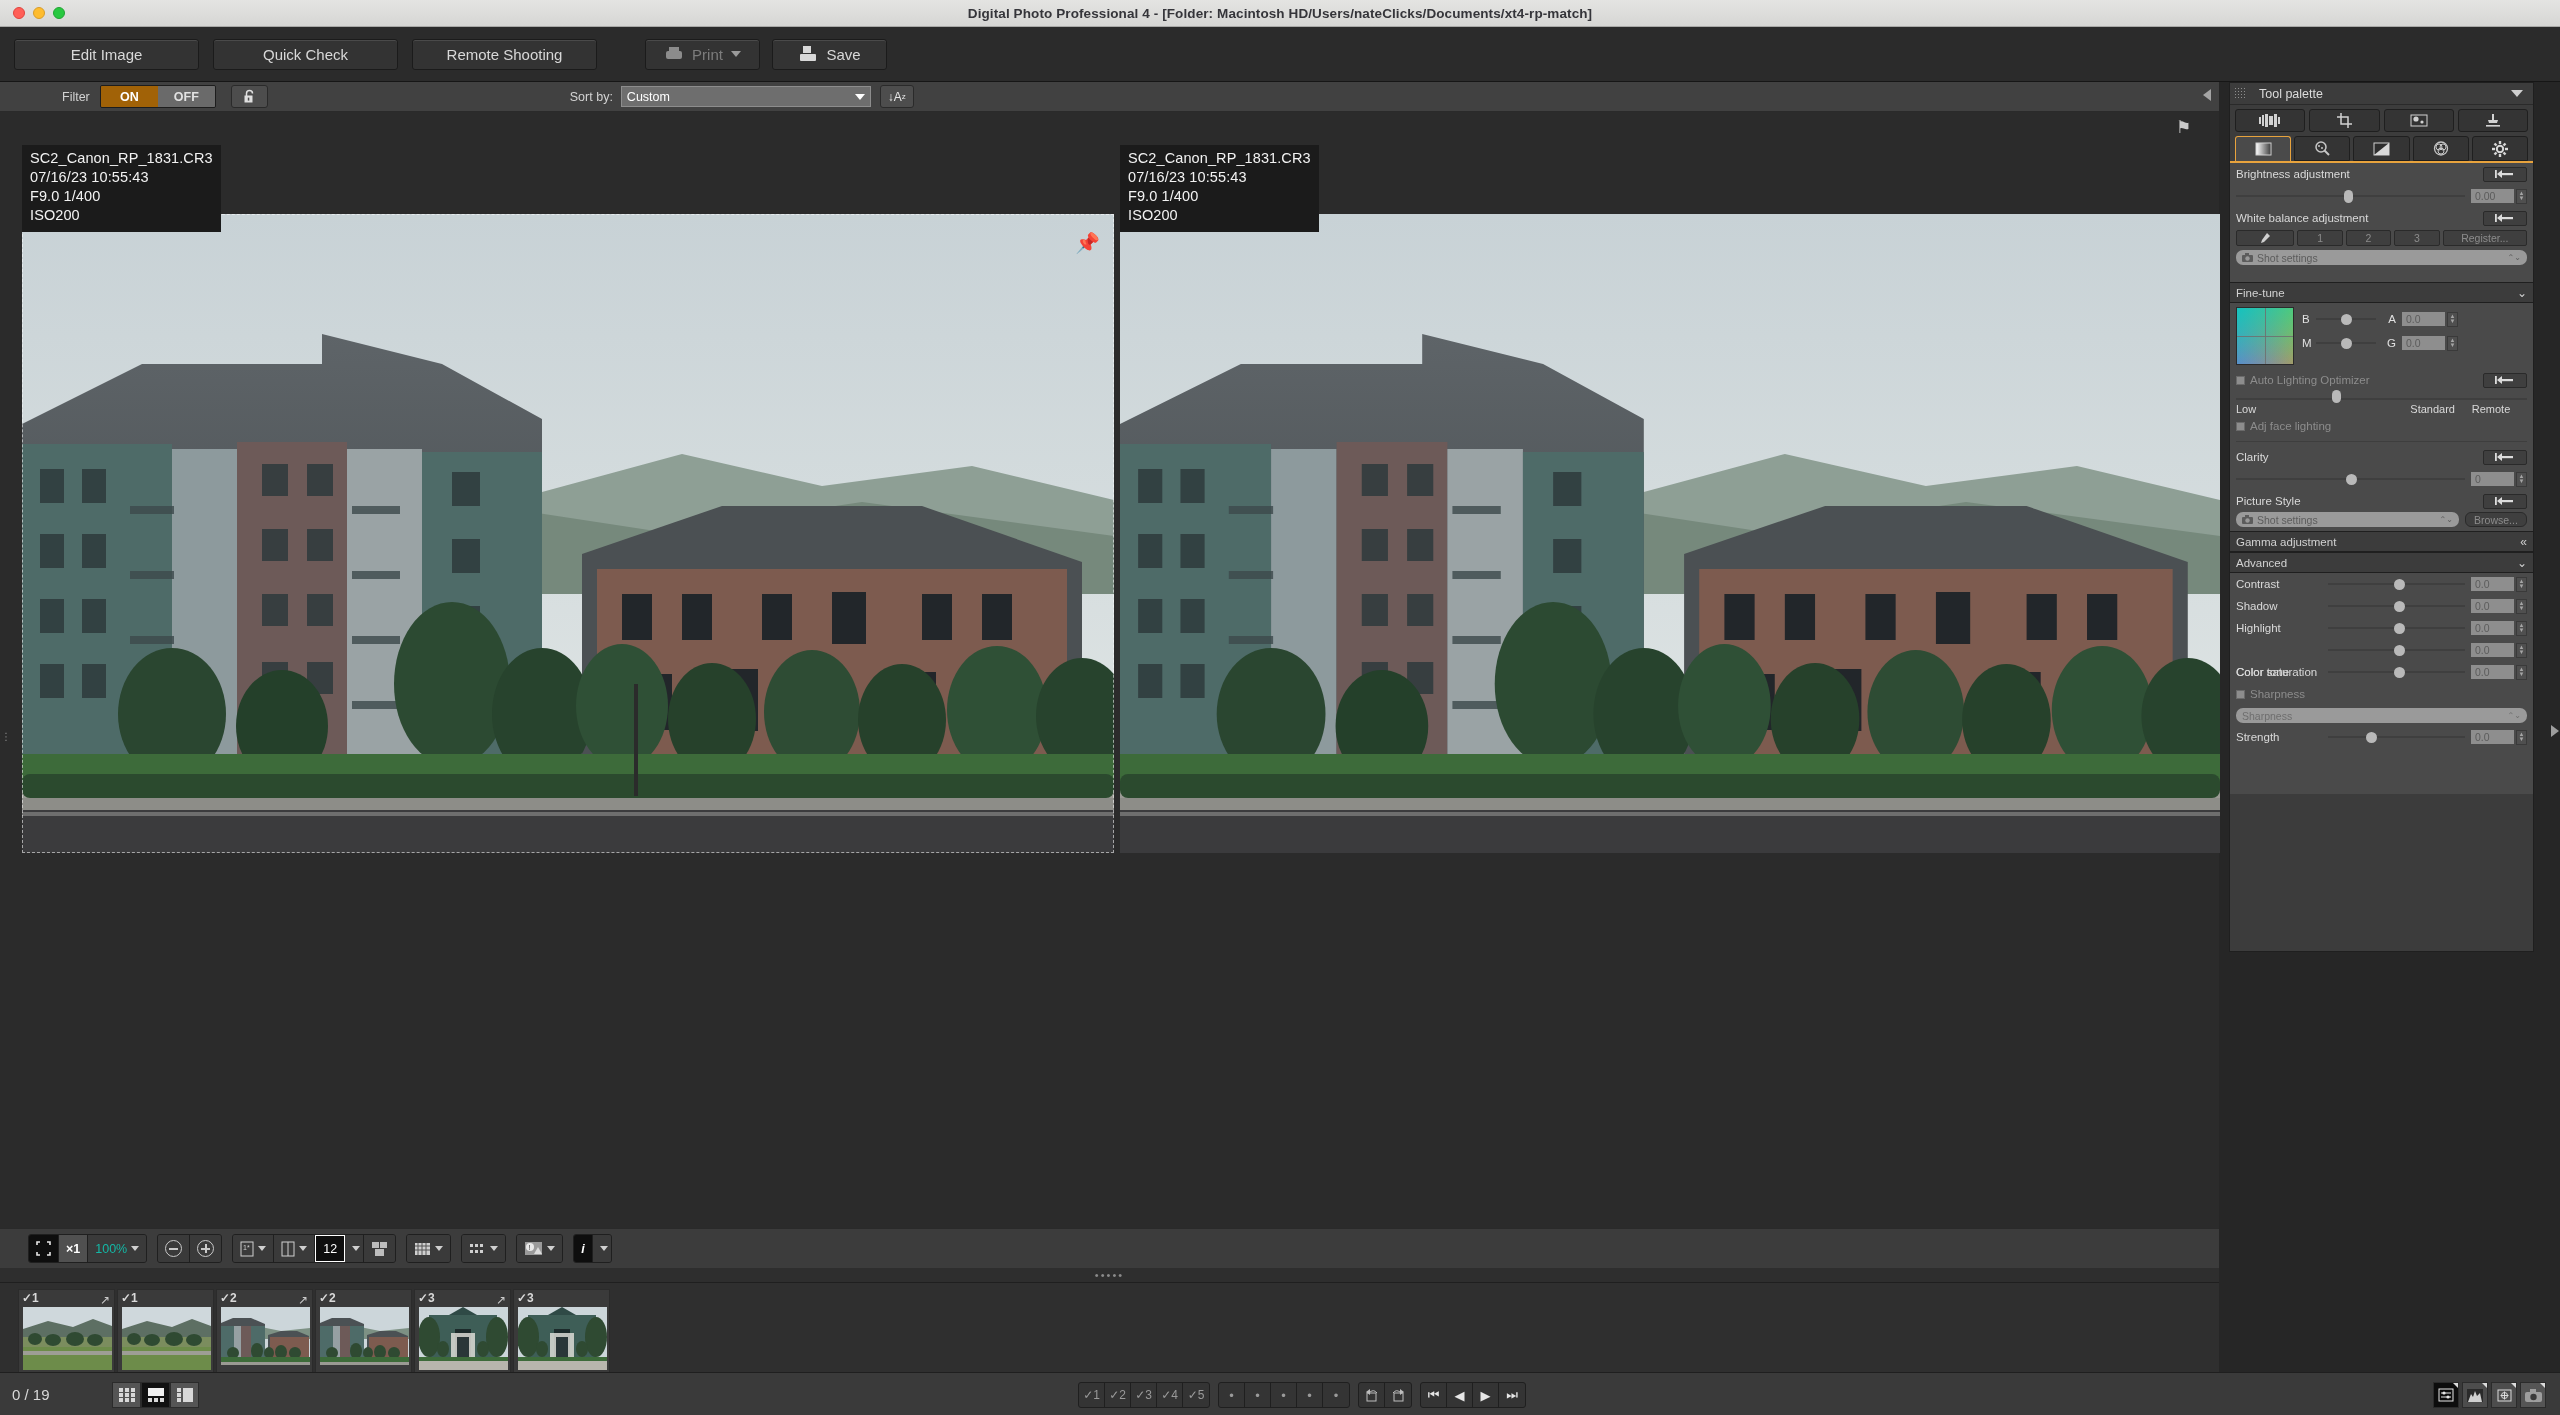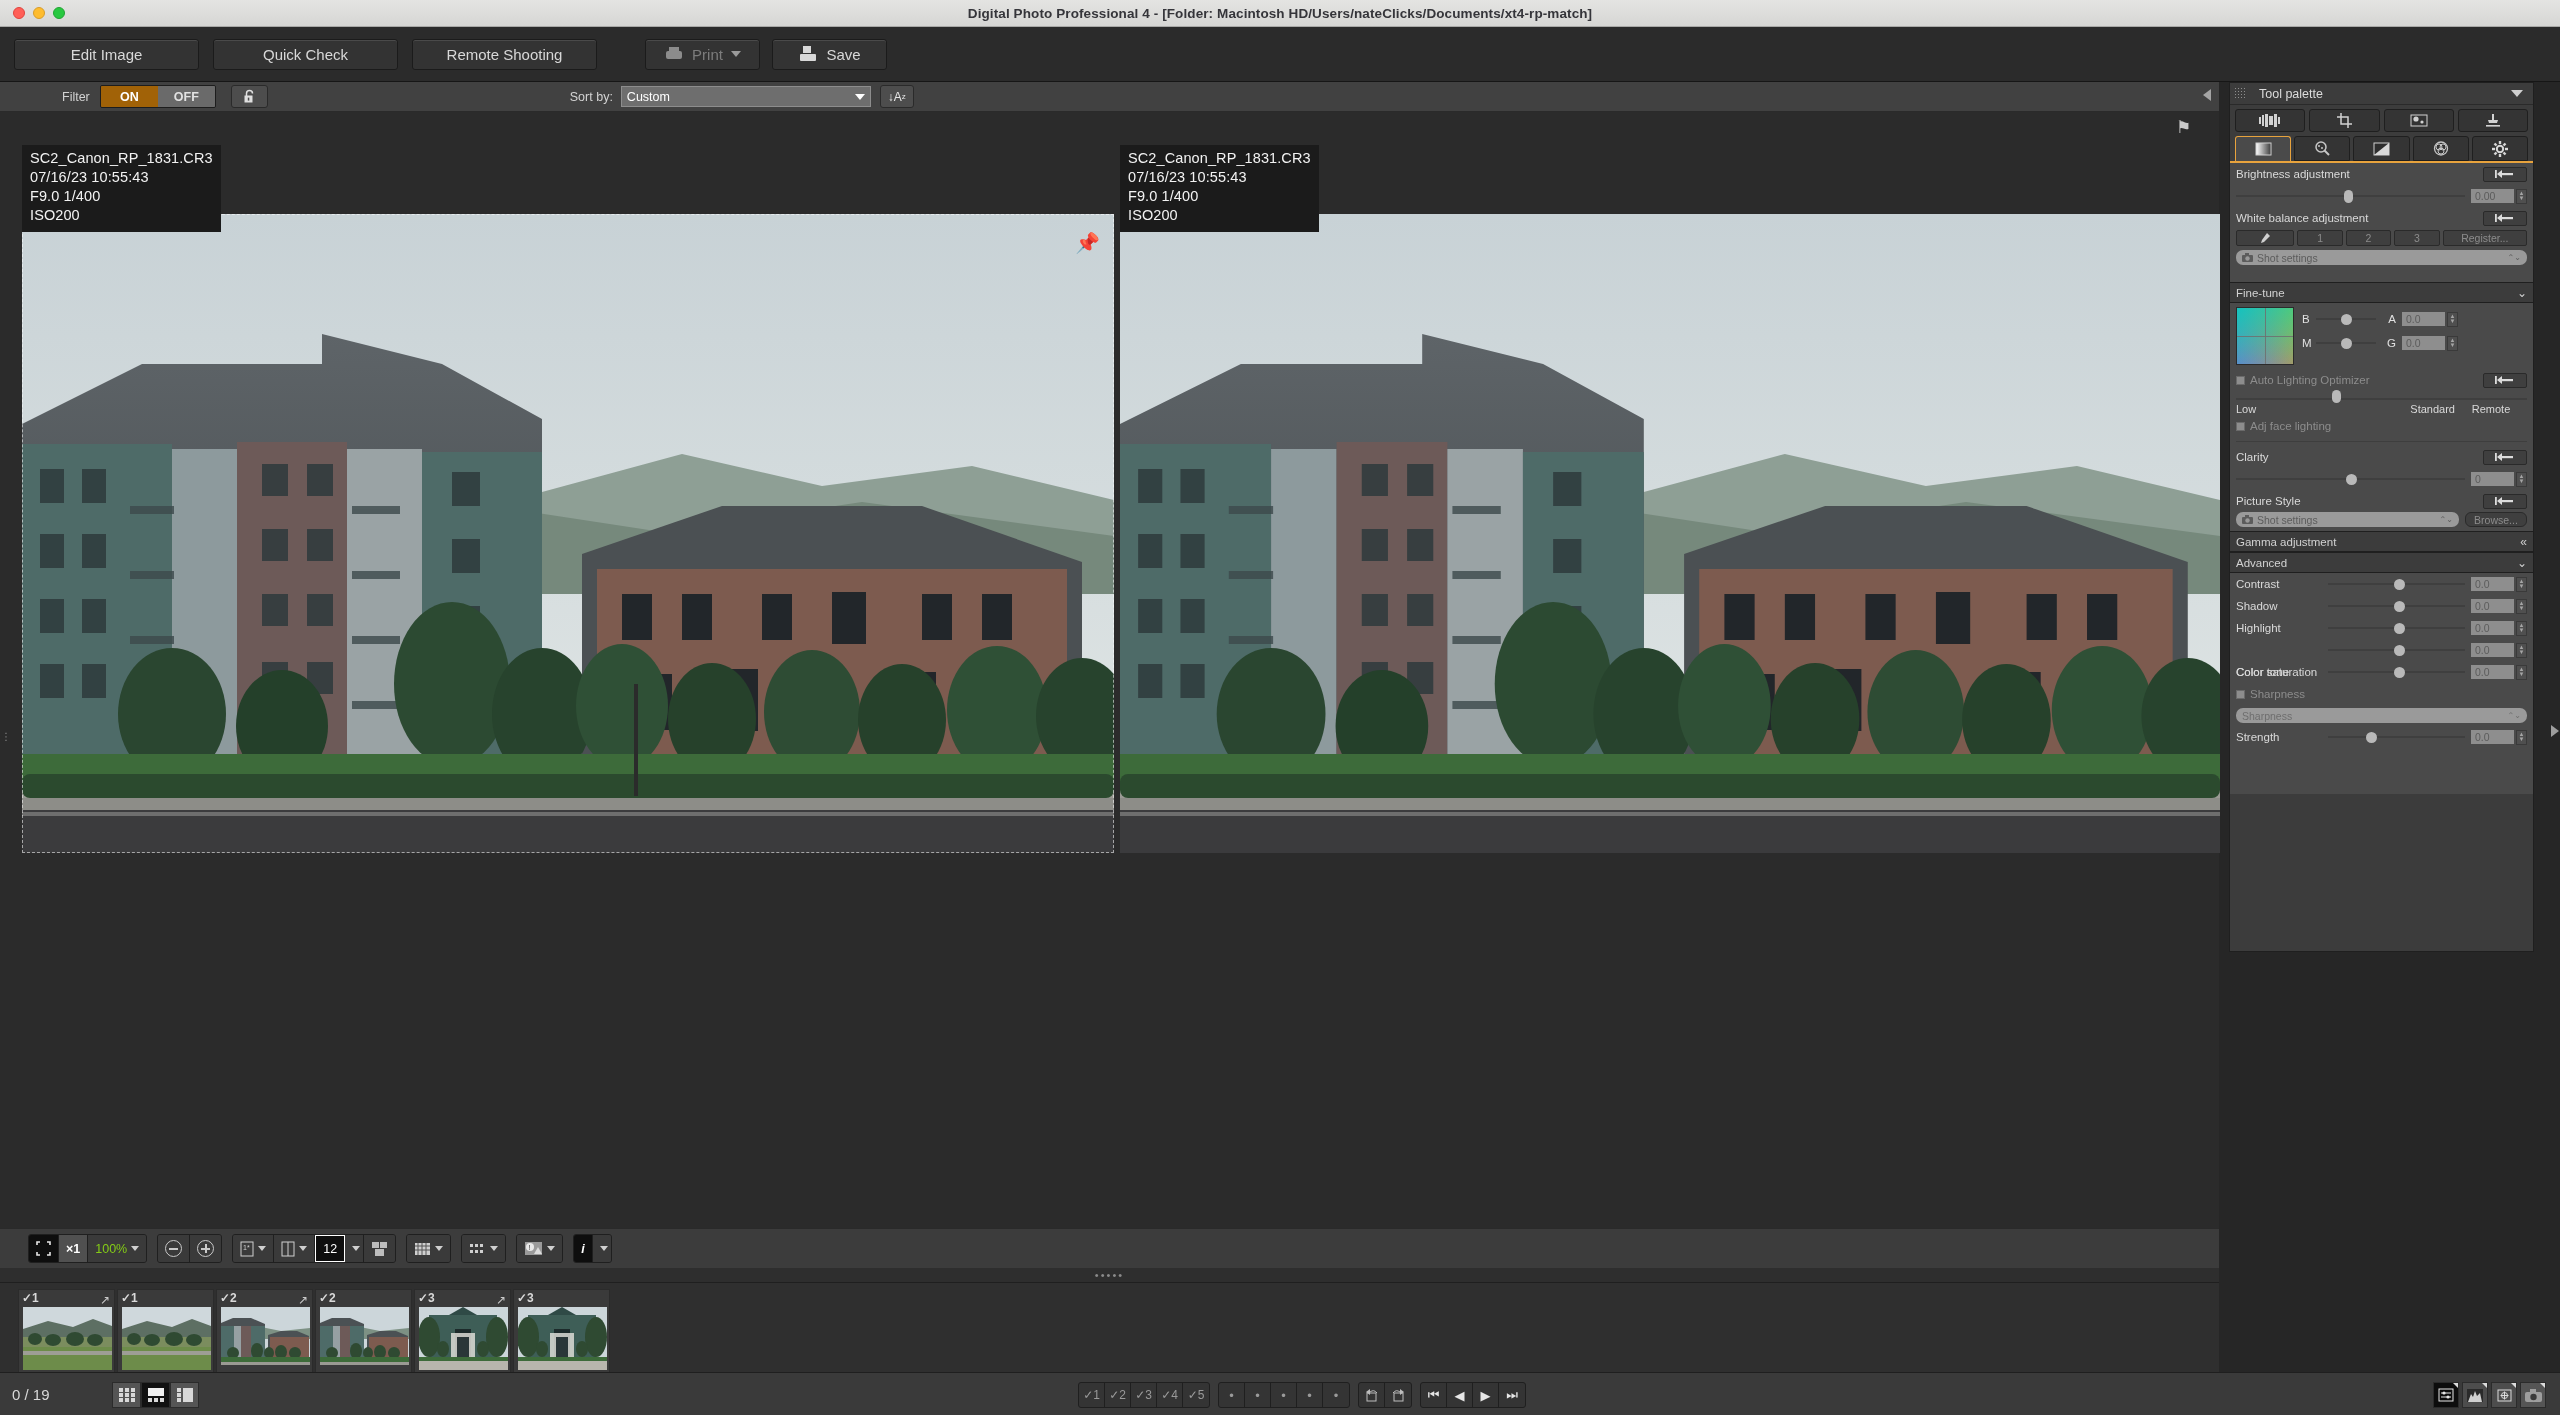--- a/index.html
+++ b/index.html
@@ -106,21 +106,21 @@
   .photo svg{ display:block; width:100%; height:100%;}
   .sel-dash{ position:absolute; left:22px; top:101px; width:1092px; height:639px;
     border:1px dashed rgba(255,255,255,.55); pointer-events:none; z-index:4;}
 
   
   .viewbar{ position:absolute; left:0; top:1146px; width:2219px; height:40px; background:#3c3c3c;
     border-top:1px solid #2a2a2a; display:flex; align-items:center;}
   .grp{ display:flex; align-items:center; background:#333; border:1px solid #1f1f1f; border-radius:3px;
     height:29px; margin-left:10px; overflow:hidden;}
   .grp > .cell{ height:27px; display:flex;align-items:center;justify-content:center;
-    border-right:1px solid #1f1f1f; color:#84cc16; font-size:12.5px; padding:0 7px;}
+    border-right:1px solid #1f1f1f; color:#14b8a6; font-size:12.5px; padding:0 7px;}
   .grp > .cell:last-child{border-right:none;}
   .cell.dark{ background:#0e0e0e; }
   .cell.mid{ background:#3a3a3a; }
   .cell.lite{ background:#505050; }
   .mini-caret{ width:0;height:0;border-left:4px solid transparent;border-right:4px solid transparent;
     border-top:5px solid #cfcfcf; margin-left:4px;}
   .circ{ width:17px;height:17px;border-radius:50%;border:1.6px solid #c9c9c9;position:relative;}
   .circ:before{content:"";position:absolute;left:3px;top:7px;width:9px;height:1.6px;background:#c9c9c9;}
   .circ.plus:after{content:"";position:absolute;left:7px;top:3px;width:1.6px;height:9px;background:#c9c9c9;}
 

